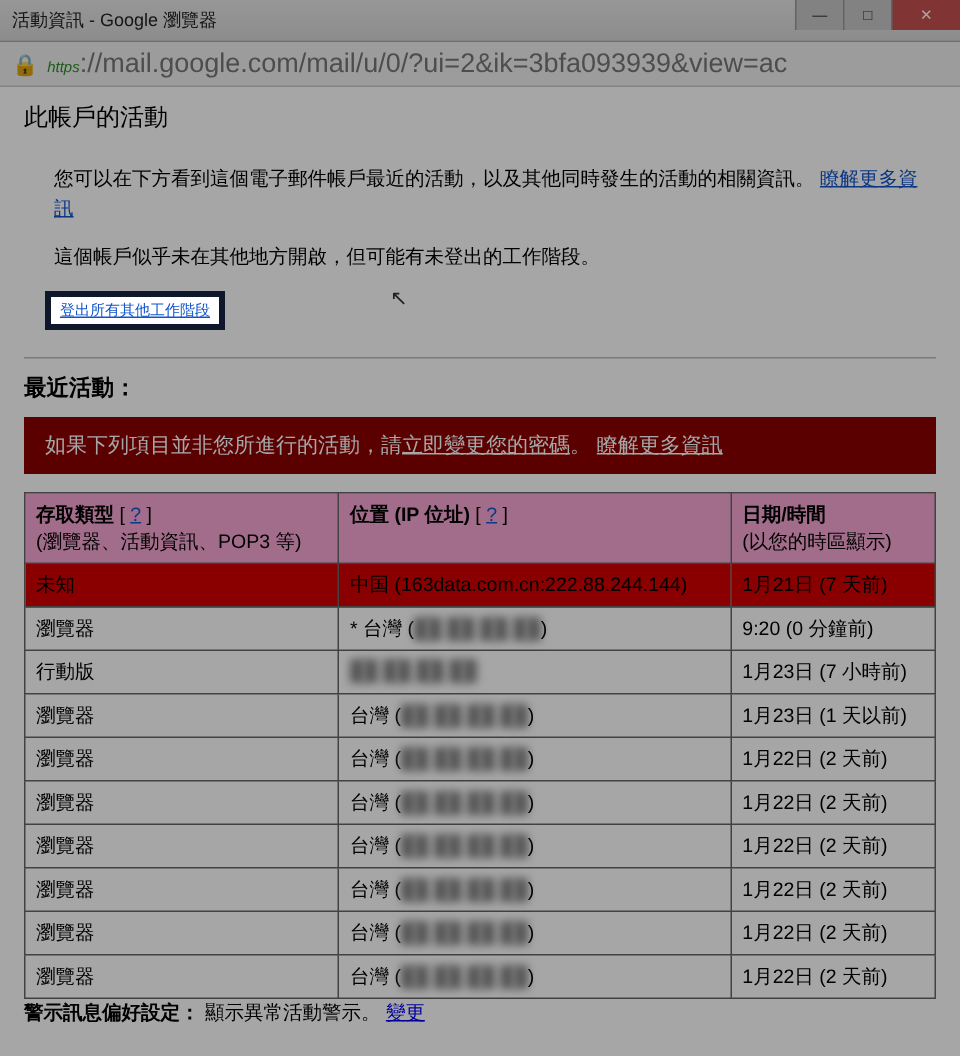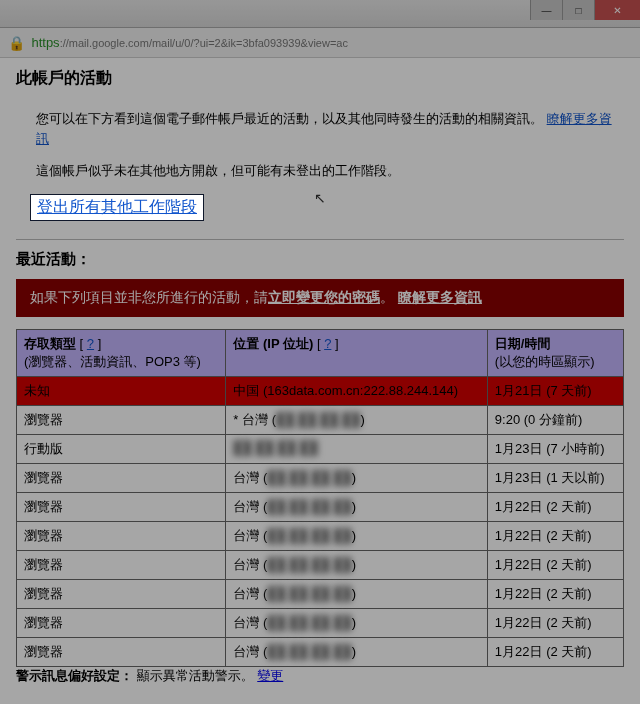--- a/index.html
+++ b/index.html
@@ -7,48 +7,49 @@
     .overlay { position: fixed; top: 0; left: 0; right: 0; bottom: 0; background: rgba(0,0,0,0.35); pointer-events: none; z-index: 9999; }
     .titlebar { height: 28px; background: linear-gradient(#e8e8e8, #d8d8d8); display: flex; align-items: center; padding-left: 8px; border-bottom: 1px solid #aaa; position: relative; }
     .titlebar .title { font-size: 12px; color: #222; }
     .winbtns { position: absolute; right: 0; top: 0; display: flex; }
     .winbtn { width: 32px; height: 20px; display: flex; align-items: center; justify-content: center; font-size: 10px; color: #fff; background: #b0b0b0; border-left: 1px solid #999; }
     .winbtn.min { background: #c8c8c8; color: #333; }
     .winbtn.max { background: #c8c8c8; color: #333; }
     .winbtn.close { background: #c75050; width: 46px; }
     .addrbar { height: 30px; background: #f0f0f0; display: flex; align-items: center; padding: 0 8px; border-bottom: 1px solid #ccc; gap: 6px; }
     .lock { color: #4caf50; font-size: 14px; }
-    .proto { color: #2a8f2a; font-size: 13px; }
-    .url { color: #777; font-size: 11px; }
+    .proto { color: #2a8f2a; font-size: 10px; font-style: italic; }
+    .url { color: #777; font-size: 18px; }
     .content { padding: 10px 16px; background: #fff; }
-    h2 { font-size: 16px; font-weight: bold; margin-bottom: 20px; }
+    h2 { font-size: 16px; font-weight: normal; margin-bottom: 20px; }
     .intro { margin: 10px 0 10px 20px; font-size: 13px; line-height: 1.5; }
     .intro a, .link { color: #1155cc; text-decoration: underline; }
     .note { margin: 14px 0 14px 20px; font-size: 13px; }
     .signout-wrap { margin: 8px 0 18px 14px; }
-    .signout { display: inline-block; border: 1px solid #0f172a; padding: 2px 6px; color: #1155cc; text-decoration: underline; font-size: 16px; background: #fff; position: relative; z-index: 10000; font-family: Liberation Serif, serif; }
+    .signout { display: inline-block; border: 4px solid #0f172a; padding: 2px 6px; color: #1155cc; text-decoration: underline; font-size: 10px; background: #fff; position: relative; z-index: 10000; font-family: Liberation Serif, serif; }
     .cursor { position: absolute; margin-left: 110px; margin-top: -4px; font-size: 14px; color: #222; z-index: 10001; }
     hr.sep { border: none; border-top: 1px solid #bbb; margin: 10px 0; }
     .sub { font-weight: bold; font-size: 15px; margin: 6px 0 10px 0; }
     .alertbar { background: #8b0000; color: #fff; padding: 10px 14px; font-size: 14px; margin: 0 0 12px 0; }
-    .alertbar a { color: #fff; text-decoration: underline; font-weight: bold; }
+    .alertbar a { color: #fff; text-decoration: underline; }
     table.activity { border-collapse: collapse; width: 100%; font-size: 13px; border: 1px solid #666; }
     table.activity th, table.activity td { border: 1px solid #666; padding: 5px 7px; text-align: left; vertical-align: top; }
-    table.activity th { background: #c4b5fd; font-weight: normal; }
+    table.activity th { background: #f9a8d4; font-weight: normal; }
     table.activity th .hdr { font-weight: bold; }
     table.activity th a { color: #1155cc; text-decoration: underline; }
     .rowred td { background: #d40000; color: #000000; }
     .blur { color: transparent; text-shadow: 0 0 6px rgba(120,120,120,0.9); user-select: none; }
     .footer { font-size: 13px; }
     .footer .lbl { font-weight: bold; }
   </style>
 </head>
 <body>
 
 <div class="titlebar">
+  <span class="title">活動資訊 - Google 瀏覽器</span>
   <div class="winbtns">
     <div class="winbtn min">—</div>
     <div class="winbtn max">□</div>
     <div class="winbtn close">✕</div>
   </div>
 </div>
 
 <div class="addrbar">
   <span class="lock">🔒</span>
   <span><span class="proto">https</span><span class="url">://mail.google.com/mail/u/0/?ui=2&amp;ik=3bfa093939&amp;view=ac</span></span>

